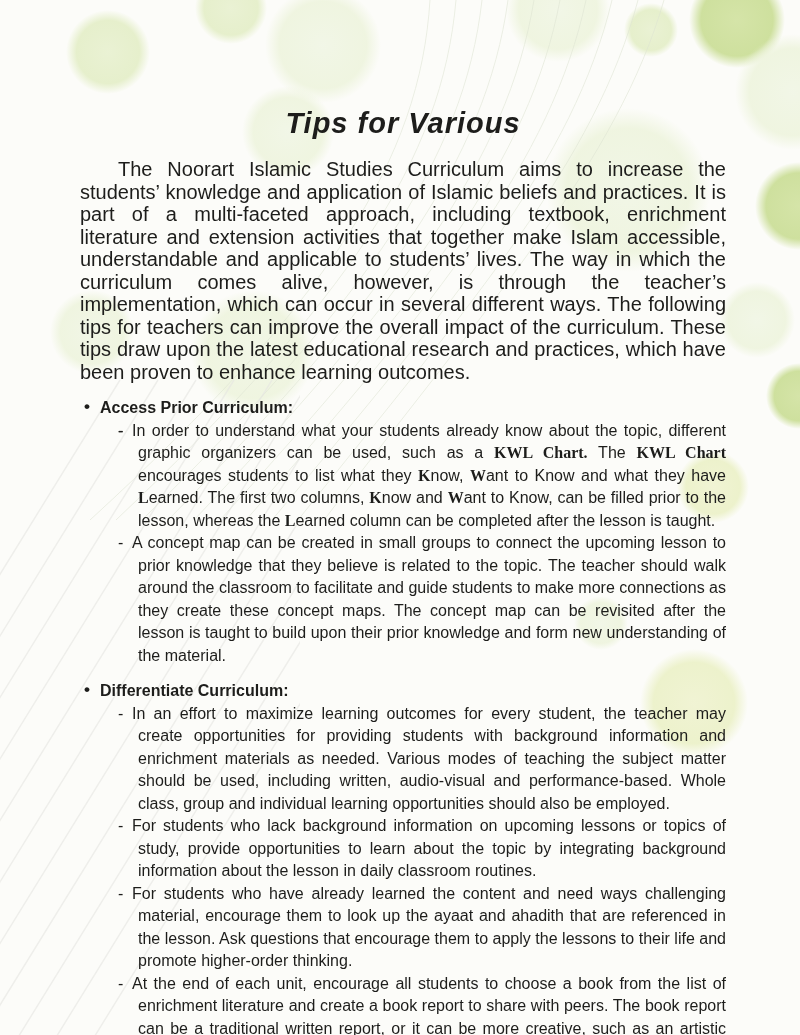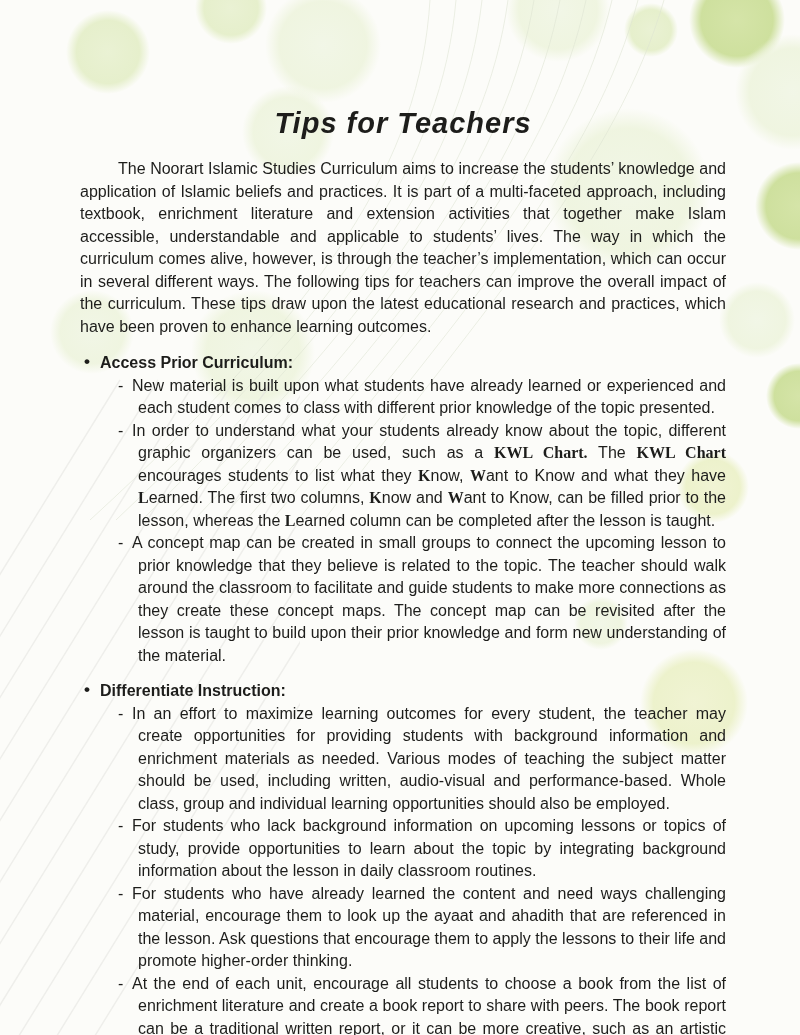--- a/index.html
+++ b/index.html
@@ -25,21 +25,21 @@
     margin: 0 0 16px 0;
     text-align: center;
     font-size: 29px;
     font-weight: bold;
     font-style: italic;
     letter-spacing: 1px;
     line-height: 38px;
   }
   .intro {
     margin: 0 0 14px 0;
-    font-size: 16px;
+    font-size: 20px;
     line-height: 22.5px;
     text-align: justify;
     text-indent: 38px;
   }
   .section { margin: 0 0 13px 0; }
   .section-heading {
     position: relative;
     padding-left: 20px;
     font-weight: bold;
     font-size: 16px;
@@ -136,47 +136,46 @@
     <line x1="-72" y1="1060" x2="348" y2="380"></line>
     <line x1="-34" y1="1060" x2="386" y2="380"></line>
     <line x1="4" y1="1060" x2="424" y2="380"></line>
     <line x1="42" y1="1060" x2="462" y2="380"></line>
     <line x1="80" y1="1060" x2="500" y2="380"></line>
   </g>
 </svg>
 
 <div class="content">
 
-  <h1 class="page-title">Tips for Teachers</h1>
+  <h1 class="page-title">Tips for Various</h1>
 
   <p class="intro">The Noorart Islamic Studies Curriculum aims to increase the students’ knowledge and application of Islamic beliefs and practices. It is part of a multi-faceted approach, including textbook, enrichment literature and extension activities that together make Islam accessible, understandable and applicable to students’ lives. The way in which the curriculum comes alive, however, is through the teacher’s implementation, which can occur in several different ways. The following tips for teachers can improve the overall impact of the curriculum. These tips draw upon the latest educational research and practices, which have been proven to enhance learning outcomes.</p>
 
   <div class="section">
     <div class="section-heading">
       <span class="bullet">•</span>
       <span>Access Prior Curriculum:</span>
     </div>
     <div class="dash-item">
       <span class="dash">-</span>
-      <span><span>New material is built upon what students have already learned or experienced and each student comes to class with different prior knowledge of the topic presented.</span></span>
     </div>
     <div class="dash-item">
       <span class="dash">-</span>
       <span><span>In order to understand what your students already know about the topic, different graphic organizers can be used, such as a </span><b>KWL Chart.</b><span> The </span><b>KWL Chart</b><span> encourages students to list what they </span><b>K</b><span>now, </span><b>W</b><span>ant to Know and what they have </span><b>L</b><span>earned. The first two columns, </span><b>K</b><span>now and </span><b>W</b><span>ant to Know, can be filled prior to the lesson, whereas the </span><b>L</b><span>earned column can be completed after the lesson is taught.</span></span>
     </div>
     <div class="dash-item">
       <span class="dash">-</span>
       <span><span>A concept map can be created in small groups to connect the upcoming lesson to prior knowledge that they believe is related to the topic. The teacher should walk around the classroom to facilitate and guide students to make more connections as they create these concept maps. The concept map can be revisited after the lesson is taught to build upon their prior knowledge and form new understanding of the material.</span></span>
     </div>
   </div>
 
   <div class="section">
     <div class="section-heading">
       <span class="bullet">•</span>
-      <span>Differentiate Instruction:</span>
+      <span>Differentiate Curriculum:</span>
     </div>
     <div class="dash-item">
       <span class="dash">-</span>
       <span><span>In an effort to maximize learning outcomes for every student, the teacher may create opportunities for providing students with background information and enrichment materials as needed. Various modes of teaching the subject matter should be used, including written, audio-visual and performance-based. Whole class, group and individual learning opportunities should also be employed.</span></span>
     </div>
     <div class="dash-item">
       <span class="dash">-</span>
       <span><span>For students who lack background information on upcoming lessons or topics of study, provide opportunities to learn about the topic by integrating background information about the lesson in daily classroom routines.</span></span>
     </div>
     <div class="dash-item">

